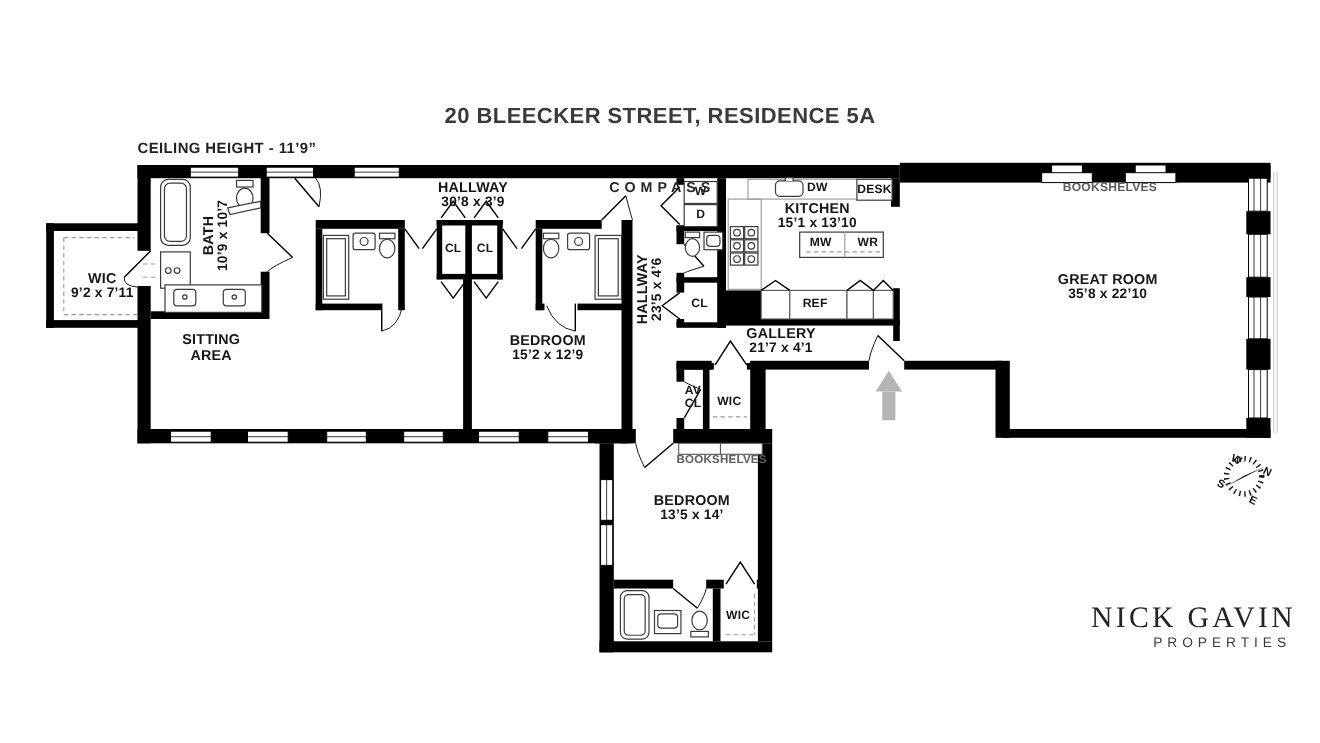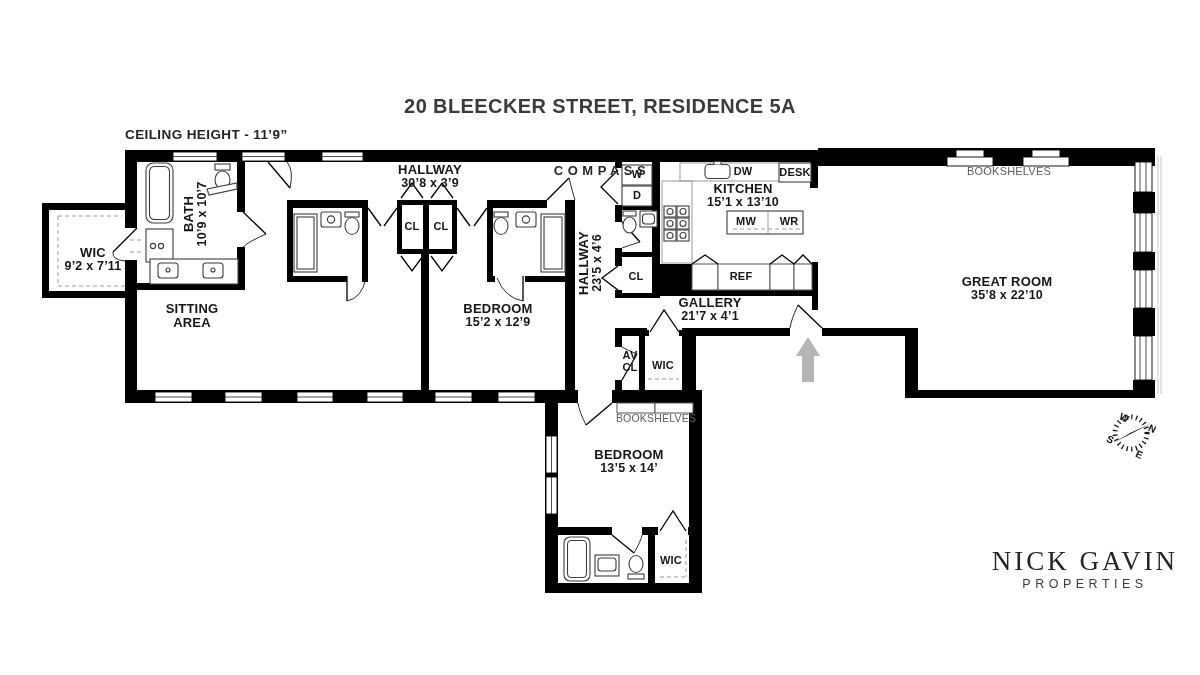--- a/index.html
+++ b/index.html
@@ -5,21 +5,21 @@
   html,body{margin:0;padding:0;background:#fff;}
   #stage{position:relative;width:1200px;height:675px;background:#ffffff;overflow:hidden;
          font-family:"Liberation Sans",sans-serif;}
   svg{position:absolute;left:0;top:0;}
   .lbl{position:absolute;transform:translate(-50%,-50%);text-align:center;color:#161616;
        font:700 13px "Liberation Sans",sans-serif;line-height:1.08;letter-spacing:.2px;white-space:nowrap;}
   .lbl .dims{font-size:12.5px;}
   .rot{transform:translate(-50%,-50%) rotate(-90deg);}
   .tiny{font-size:11px;letter-spacing:.2px;}
   .tiny2{font-size:10.5px;}
-  .gray{color:#5e5e5e;font-weight:400;}
+  .gray{color:#5e5e5e;font-weight:700;}
   .left-align{transform:none;text-align:left;font-weight:700;font-size:13.5px;color:#222;letter-spacing:.4px;}
   .title{font-size:20px;font-weight:700;color:#3a3a3a;letter-spacing:.4px;}
   .brand{font-size:13px;font-weight:700;color:#26262c;letter-spacing:4.5px;}
   .ng-name{font-family:"Liberation Serif",serif;font-size:27px;font-weight:400;color:#23232b;letter-spacing:3px;}
   .ng-sub{font-size:12.5px;color:#3a3a42;letter-spacing:4.5px;font-weight:400;}
   .wall{fill:#000;}
   .win{fill:#fff;stroke:#000;stroke-width:.9;}
   .fx{fill:#fff;stroke:#3c3c3c;stroke-width:1.1;}
   .cab{fill:#fff;stroke:#555;stroke-width:1;}
   .door{fill:none;stroke:#000;stroke-width:1.3;}
@@ -381,23 +381,23 @@
   <div class="lbl tiny" style="left:663px;top:366px;">WIC</div>
   <div class="lbl tiny2 gray" style="left:656px;top:419px;">BOOKSHELVES</div>
 
   <div class="lbl" style="left:629px;top:462px;">
     <div>BEDROOM</div>
     <div class="dims">13’5 x 14’</div>
   </div>
 
   <div class="lbl tiny" style="left:671px;top:561px;">WIC</div>
 
-  <div class="lbl" style="left:1007px;top:261px;margin-top:28px;">
+  <div class="lbl" style="left:1007px;top:261px;">
     <div>GREAT ROOM</div>
     <div class="dims">35’8 x 22’10</div>
   </div>
 
   <div class="lbl tiny gray" style="left:1009px;top:172px;">BOOKSHELVES</div>
 
   <div class="lbl ng-name" style="left:1085px;top:562px;">NICK GAVIN</div>
-  <div class="lbl ng-sub" style="left:1085px;top:585px;text-align:center;">PROPERTIES</div>
+  <div class="lbl ng-sub" style="left:1111px;top:585px;text-align:center;">PROPERTIES</div>
 
 </div>
 
 </body></html>

